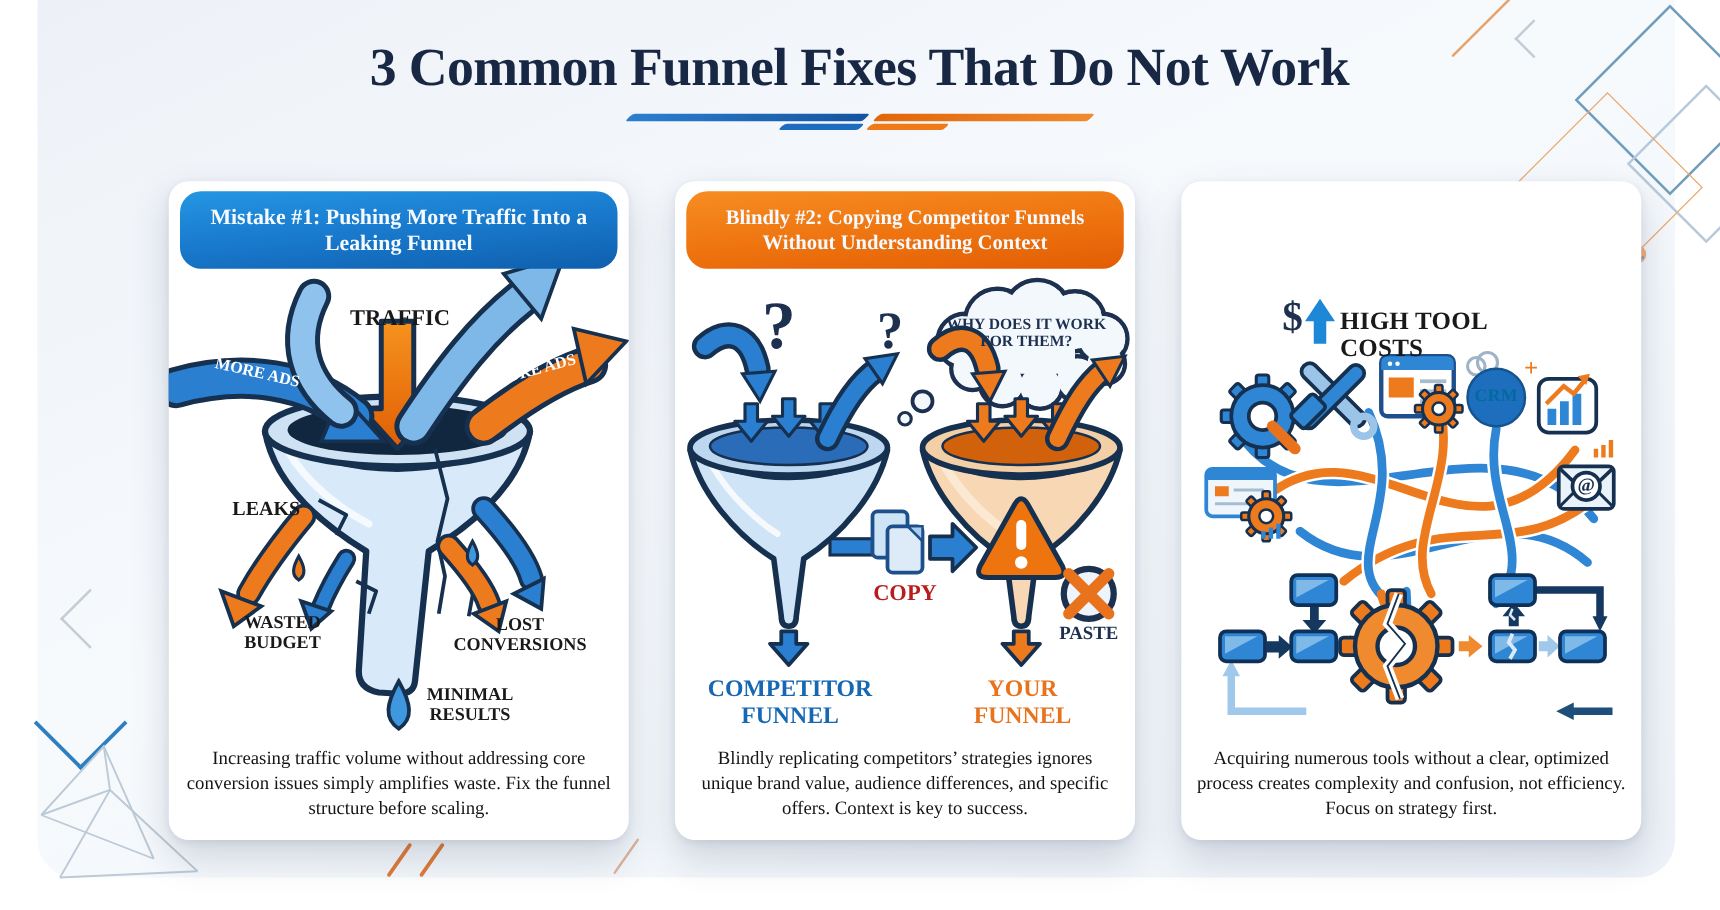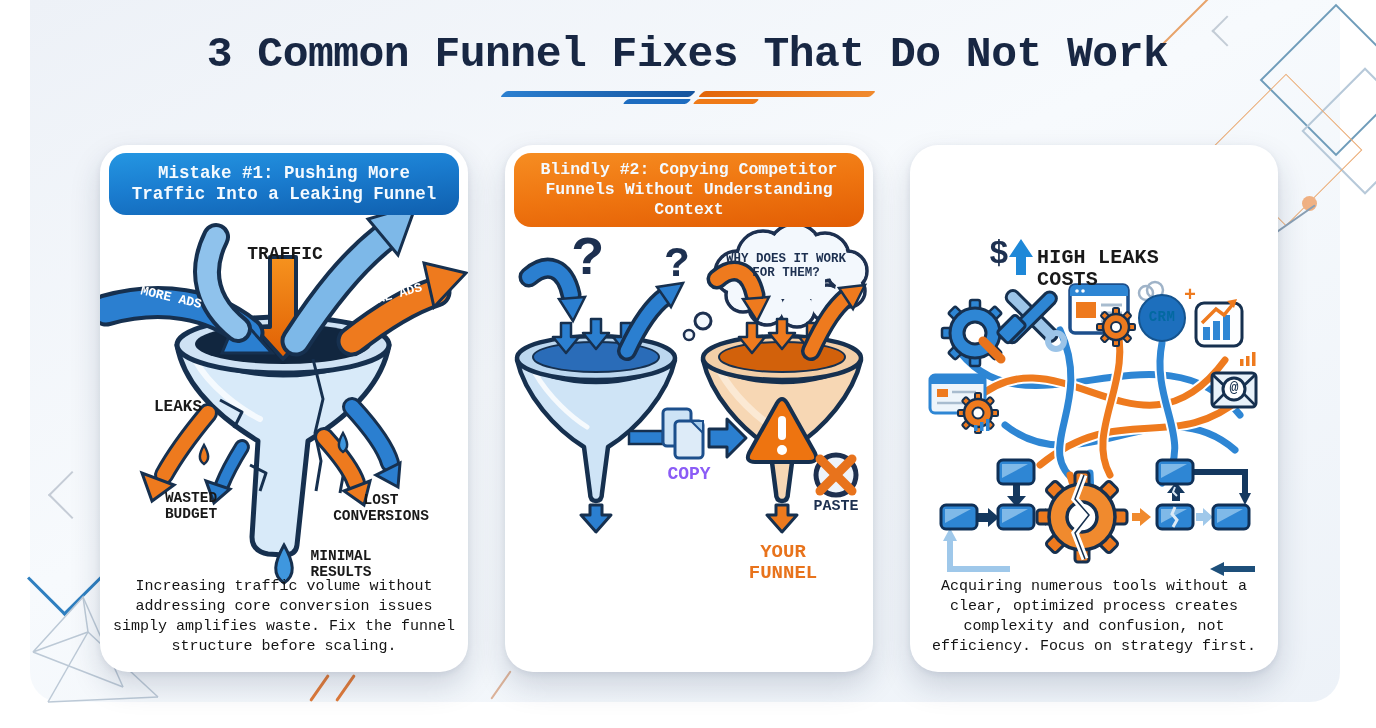--- a/index.html
+++ b/index.html
@@ -1,31 +1,31 @@
 <!DOCTYPE html>
 <html><head>
 <meta charset="utf-8">
 <style>
   html,body{margin:0;padding:0;background:#ffffff;}
   .page{position:relative;width:1376px;height:728px;overflow:hidden;background:#ffffff;
-        font-family:Liberation Mono, monospace;}
+        font-family:Liberation Serif, serif;}
   .canvas{position:absolute;left:30px;top:0;width:1310px;height:702px;
           background:linear-gradient(155deg,#edf1f7 0%,#f7fafd 45%,#edf2f8 100%);
           border-radius:0 0 30px 30px;}
   .page-title{position:absolute;left:35px;width:1305px;top:30px;margin:0;text-align:center;
           font-size:43px;font-weight:800;color:#182743;letter-spacing:-.5px;}
   .underline{position:absolute;left:503px;top:91px;width:370px;height:14px;}
   .underline .bar{position:absolute;border-radius:2px;}
   .b1{left:0;top:0;width:190px;height:6px;background:linear-gradient(90deg,#2b7fd0,#15549e);transform:skewX(-45deg);}
   .b2{left:122px;top:8px;width:64px;height:5px;background:#1d6cc0;transform:skewX(-45deg);}
   .b3{left:192px;top:8px;width:62px;height:5px;background:#ef7a17;transform:skewX(-45deg);}
   .b4{left:198px;top:0;width:172px;height:6px;background:linear-gradient(90deg,#e2660a,#f08a2e);transform:skewX(-45deg);}
 
-  .card{position:absolute;top:145px;width:368px;height:527px;background:#ffffff;border-radius:28px;
-        box-shadow:0 14px 30px rgba(23,43,77,.17),0 2px 6px rgba(23,43,77,.08);}
+  .card{position:absolute;top:145px;width:368px;height:527px;background:#ffffff;border-radius:16px;
+        box-shadow:0 14px 30px rgba(23,43,77,.17),0 2px 6px rgba(23,43,77,.08);margin-left:35px;}
   .c1{left:100px}.c2{left:505px}.c3{left:910px}
   .card-header{position:absolute;left:9px;right:9px;top:8px;min-height:62px;border-radius:17px;
         display:flex;align-items:center;justify-content:center;text-align:center;
         color:#f4faff;font-weight:800;font-size:17.5px;line-height:1.22;padding:7px 12px;box-sizing:border-box;z-index:3;}
   .hdr-blue{background:linear-gradient(175deg,#2496e2 0%,#1a7ccf 45%,#0f5fae 100%);}
   .hdr-orange{background:linear-gradient(175deg,#f68d22 0%,#ef7510 50%,#e25d04 100%);}
   .c2 .card-header{font-size:16.5px;}
   .illus{position:absolute;inset:0;width:368px;height:527px;z-index:1;}
   .lbl{position:absolute;font-weight:800;color:#191919;text-align:center;line-height:1.08;z-index:2;}
   .body-text{position:absolute;left:12px;right:12px;bottom:15px;margin:0;text-align:center;z-index:2;
@@ -220,23 +220,25 @@
 
       <circle cx="331" cy="330" r="20" fill="#eef4fb" stroke="#1d3050" stroke-width="5"></circle>
       <g stroke="#e8731c" stroke-width="9" stroke-linecap="round">
         <path d="M315,314 L347,346"></path>
           <path d="M347,314 L315,346"></path>
       </g>
     </svg>
     <div class="lbl" style="left:60px;top:86px;width:46px;font-size:54px;color:#1d3050;">?</div>
     <div class="lbl" style="left:152px;top:98px;width:40px;font-size:42px;color:#1d3050;">?</div>
     <div class="lbl" style="left:216px;top:108px;width:130px;font-size:12.5px;color:#1d3050;">WHY DOES IT WORK FOR THEM?</div>
-    <div class="lbl" style="left:152px;top:320px;width:64px;font-size:18px;color:#8b5cf6;">COPY</div>
+    <div class="lbl" style="left:152px;top:320px;width:64px;font-size:18px;color:#b91c1c;">COPY</div>
     <div class="lbl" style="left:302px;top:354px;width:58px;font-size:15px;color:#1d3050;">PASTE</div>
+    <div class="lbl" style="left:24px;top:397px;width:136px;font-size:19px;color:#1668b3;">COMPETITOR FUNNEL</div>
     <div class="lbl" style="left:230px;top:397px;width:96px;font-size:19px;color:#e8731c;">YOUR FUNNEL</div>
+    <p class="body-text">Blindly replicating competitors’ strategies ignores unique brand value, audience differences, and specific offers. Context is key to success.</p>
   </section>
 
   <section class="card c3">
     <svg class="illus" viewBox="0 0 368 527">
 
       <path d="M111,94 L123,112 L116,112 L116,130 L106,130 L106,112 L99,112 Z" fill="#1e88d8"></path>
 
       <g fill="none" stroke-linecap="round">
         <path d="M45,200 C110,300 250,170 330,270" stroke="#ffffff" stroke-width="11"></path>
         <path d="M45,200 C110,300 250,170 330,270" stroke="#2e86d4" stroke-width="7"></path>
@@ -418,19 +420,19 @@
               <rect x="29" y="-7" width="16" height="14" rx="3" transform="rotate(45)"></rect>
           </g>
           <circle r="33" fill="#f08a2e" stroke="#16304f" stroke-width="3.5"></circle>
           <circle r="15" fill="#ffffff" stroke="#16304f" stroke-width="3.5"></circle>
           <path d="M2,-42 L-7,-18 L7,-2 L-7,16 L3,42" stroke="#ffffff" stroke-width="7" fill="none"></path>
           <path d="M2,-42 L-7,-18 L7,-2 L-7,16 L3,42" stroke="#16304f" stroke-width="1.5" fill="none"></path>
         </g>
       </g>
     </svg>
     <div class="lbl" style="left:74px;top:92px;width:30px;font-size:33px;color:#1d3050;">$</div>
-    <div class="lbl" style="left:127px;top:102px;width:170px;font-size:20px;color:#191919;text-align:left;letter-spacing:.2px;">HIGH LEAKS COSTS</div>
+    <div class="lbl" style="left:127px;top:102px;width:170px;font-size:20px;color:#191919;text-align:left;letter-spacing:.2px;">HIGH TOOL COSTS</div>
     <div class="lbl" style="left:230px;top:165px;width:44px;font-size:14px;color:#0369a1;letter-spacing:.5px;">CRM</div>
     <div class="lbl" style="left:270px;top:140px;width:20px;font-size:20px;color:#ee7a1e;">+</div>
     <div class="lbl" style="left:313px;top:236px;width:22px;font-size:15px;color:#16304f;">@</div>
     <p class="body-text">Acquiring numerous tools without a clear, optimized process creates complexity and confusion, not efficiency. Focus on strategy first.</p>
   </section>
 </div>
 
 </body></html>

